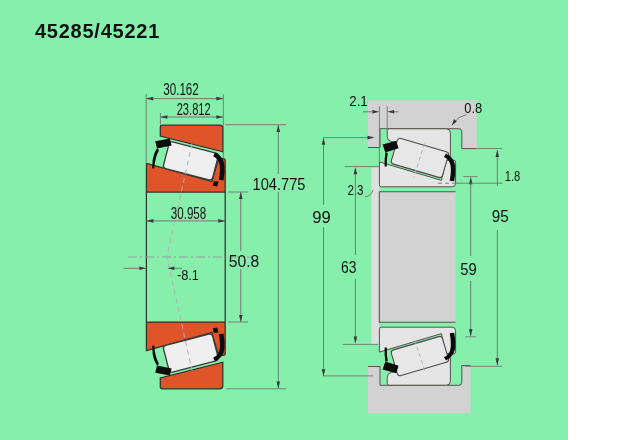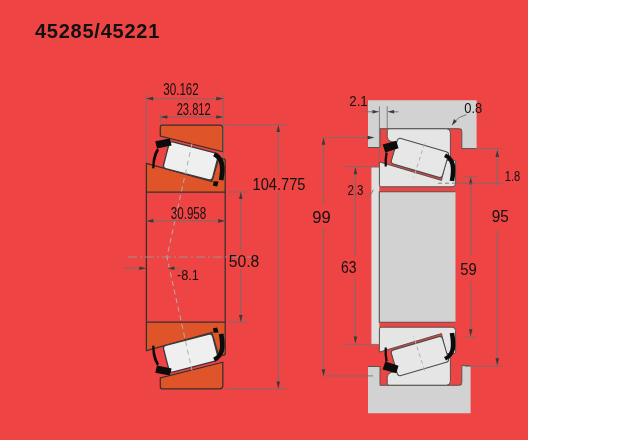--- a/index.html
+++ b/index.html
@@ -1,16 +1,16 @@
 <!DOCTYPE html>
 <html><head>
 <meta charset="utf-8">
 <style>
 html,body{margin:0;padding:0;background:#fff;}
-#page{position:relative;width:528px;height:440px;background:#ef4444;overflow:hidden;}
+#page{position:relative;width:568px;height:440px;background:#86efac;overflow:hidden;}
 svg{position:absolute;left:0;top:0;}
 text{font-family:"Liberation Sans",sans-serif;fill:#111;}
 .dim{stroke:#6e6e6e;stroke-width:0.9;fill:none;}
 .ext{stroke:#6f6f6f;stroke-width:0.85;fill:none;}
 .arr{fill:#3a3a3a;stroke:none;}
 </style>
 </head>
 <body>
 <div id="page">
 <svg width="640" height="440" viewBox="0 0 640 440">

